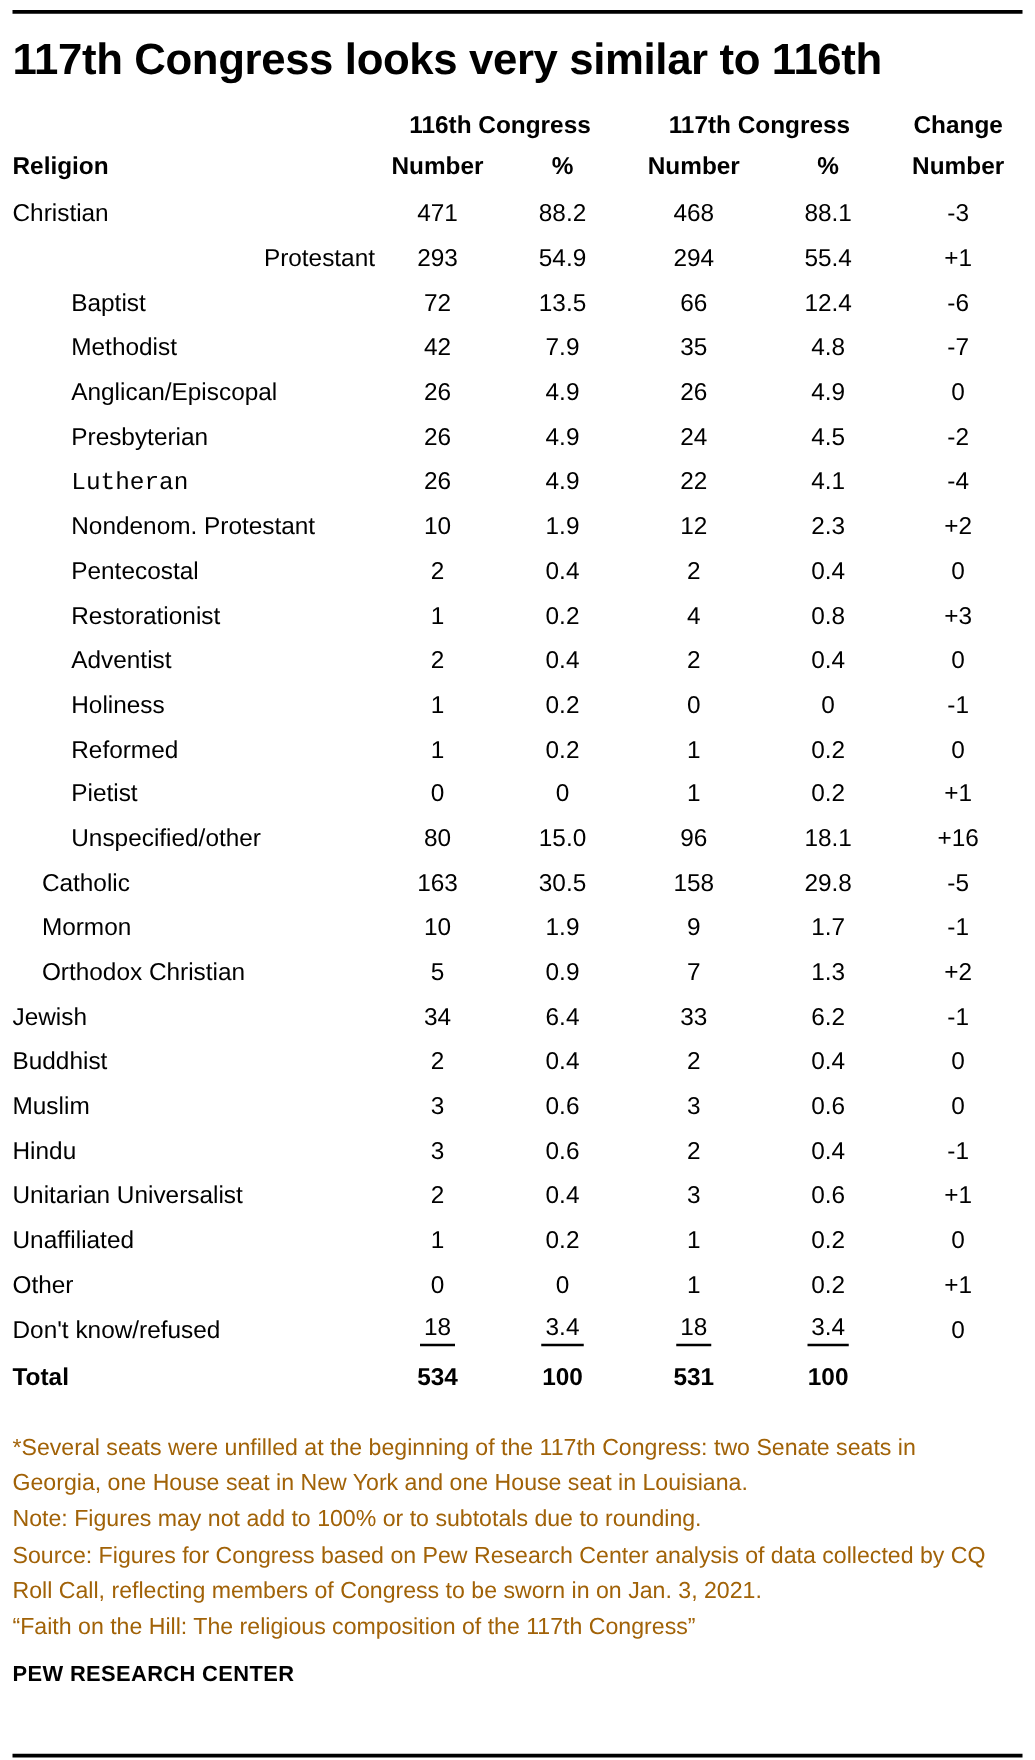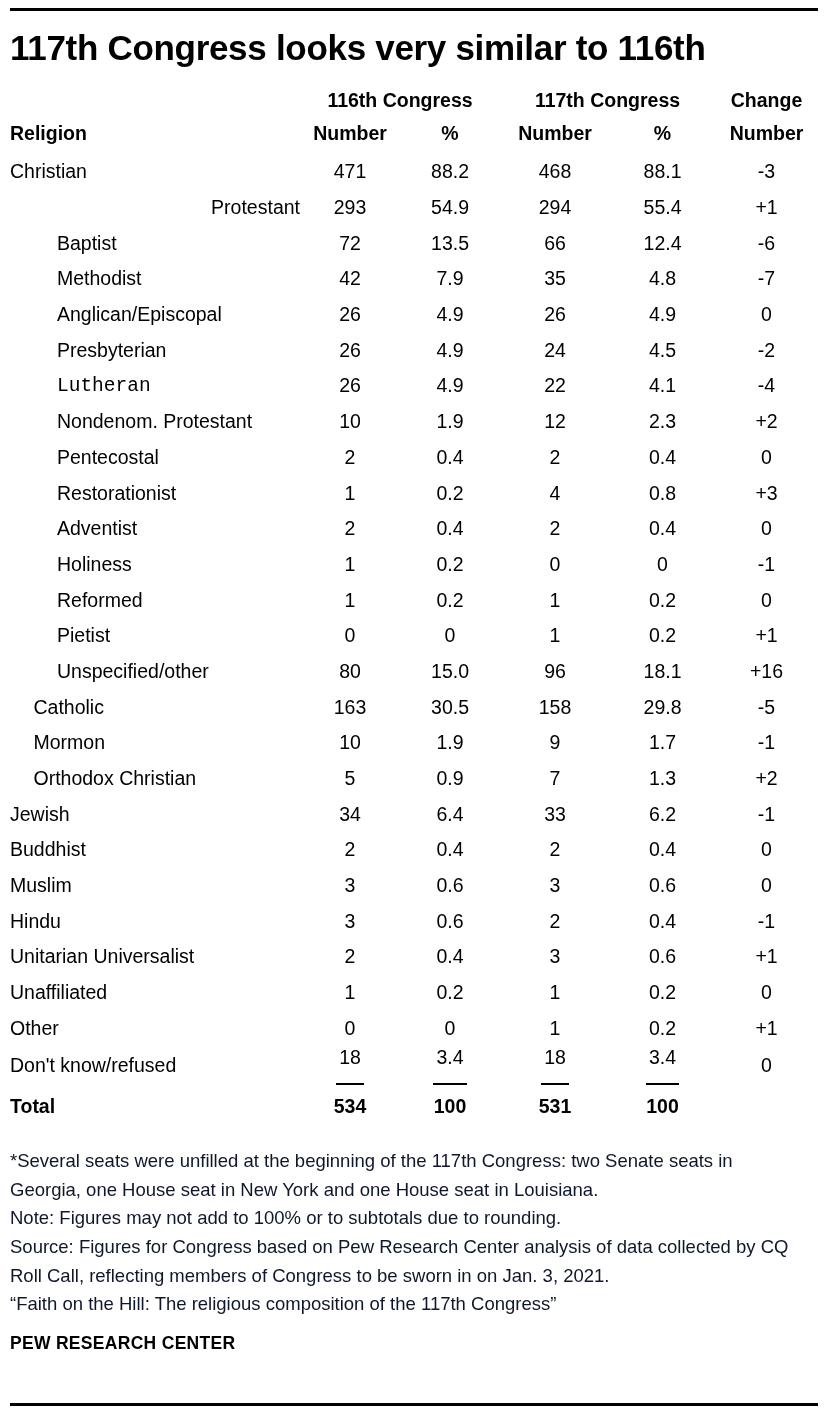--- a/index.html
+++ b/index.html
@@ -22,24 +22,24 @@
     width: 808px; margin-top: 16px;
     border-collapse: collapse; table-layout: fixed;
   }
   th, td { font-size: 19.5px; padding: 0; text-align: center; font-weight: normal; }
   thead th { font-weight: bold; vertical-align: bottom; }
   tr.group-row th { height: 36px; padding-bottom: 4px; }
   tr.sub-row th { height: 38px; padding-bottom: 9px; margin-top: 48px; }
   th.left, td.label { text-align: left; }
   tbody td { height: 35.7px; vertical-align: middle; }
   tfoot td { height: 42px; font-weight: bold; vertical-align: middle; }
-  .u { border-bottom: 2px solid #000; padding: 0 3px 14px 3px; display: inline-block; }
+  .u { border-bottom: 2px solid #000; padding: 0 3px 1px 3px; display: inline-block; }
   .notes {
     margin-top: 20px; max-width: 795px;
-    color: #0f172a; font-size: 18.5px; line-height: 28.6px;
+    color: #a16207; font-size: 18.5px; line-height: 28.6px;
   }
   .brand {
     margin-top: 14px; font-size: 17.5px; font-weight: bold; letter-spacing: 0.3px;
   }
 </style>
 </head>
 <body>
 
 <div class="page">
 

